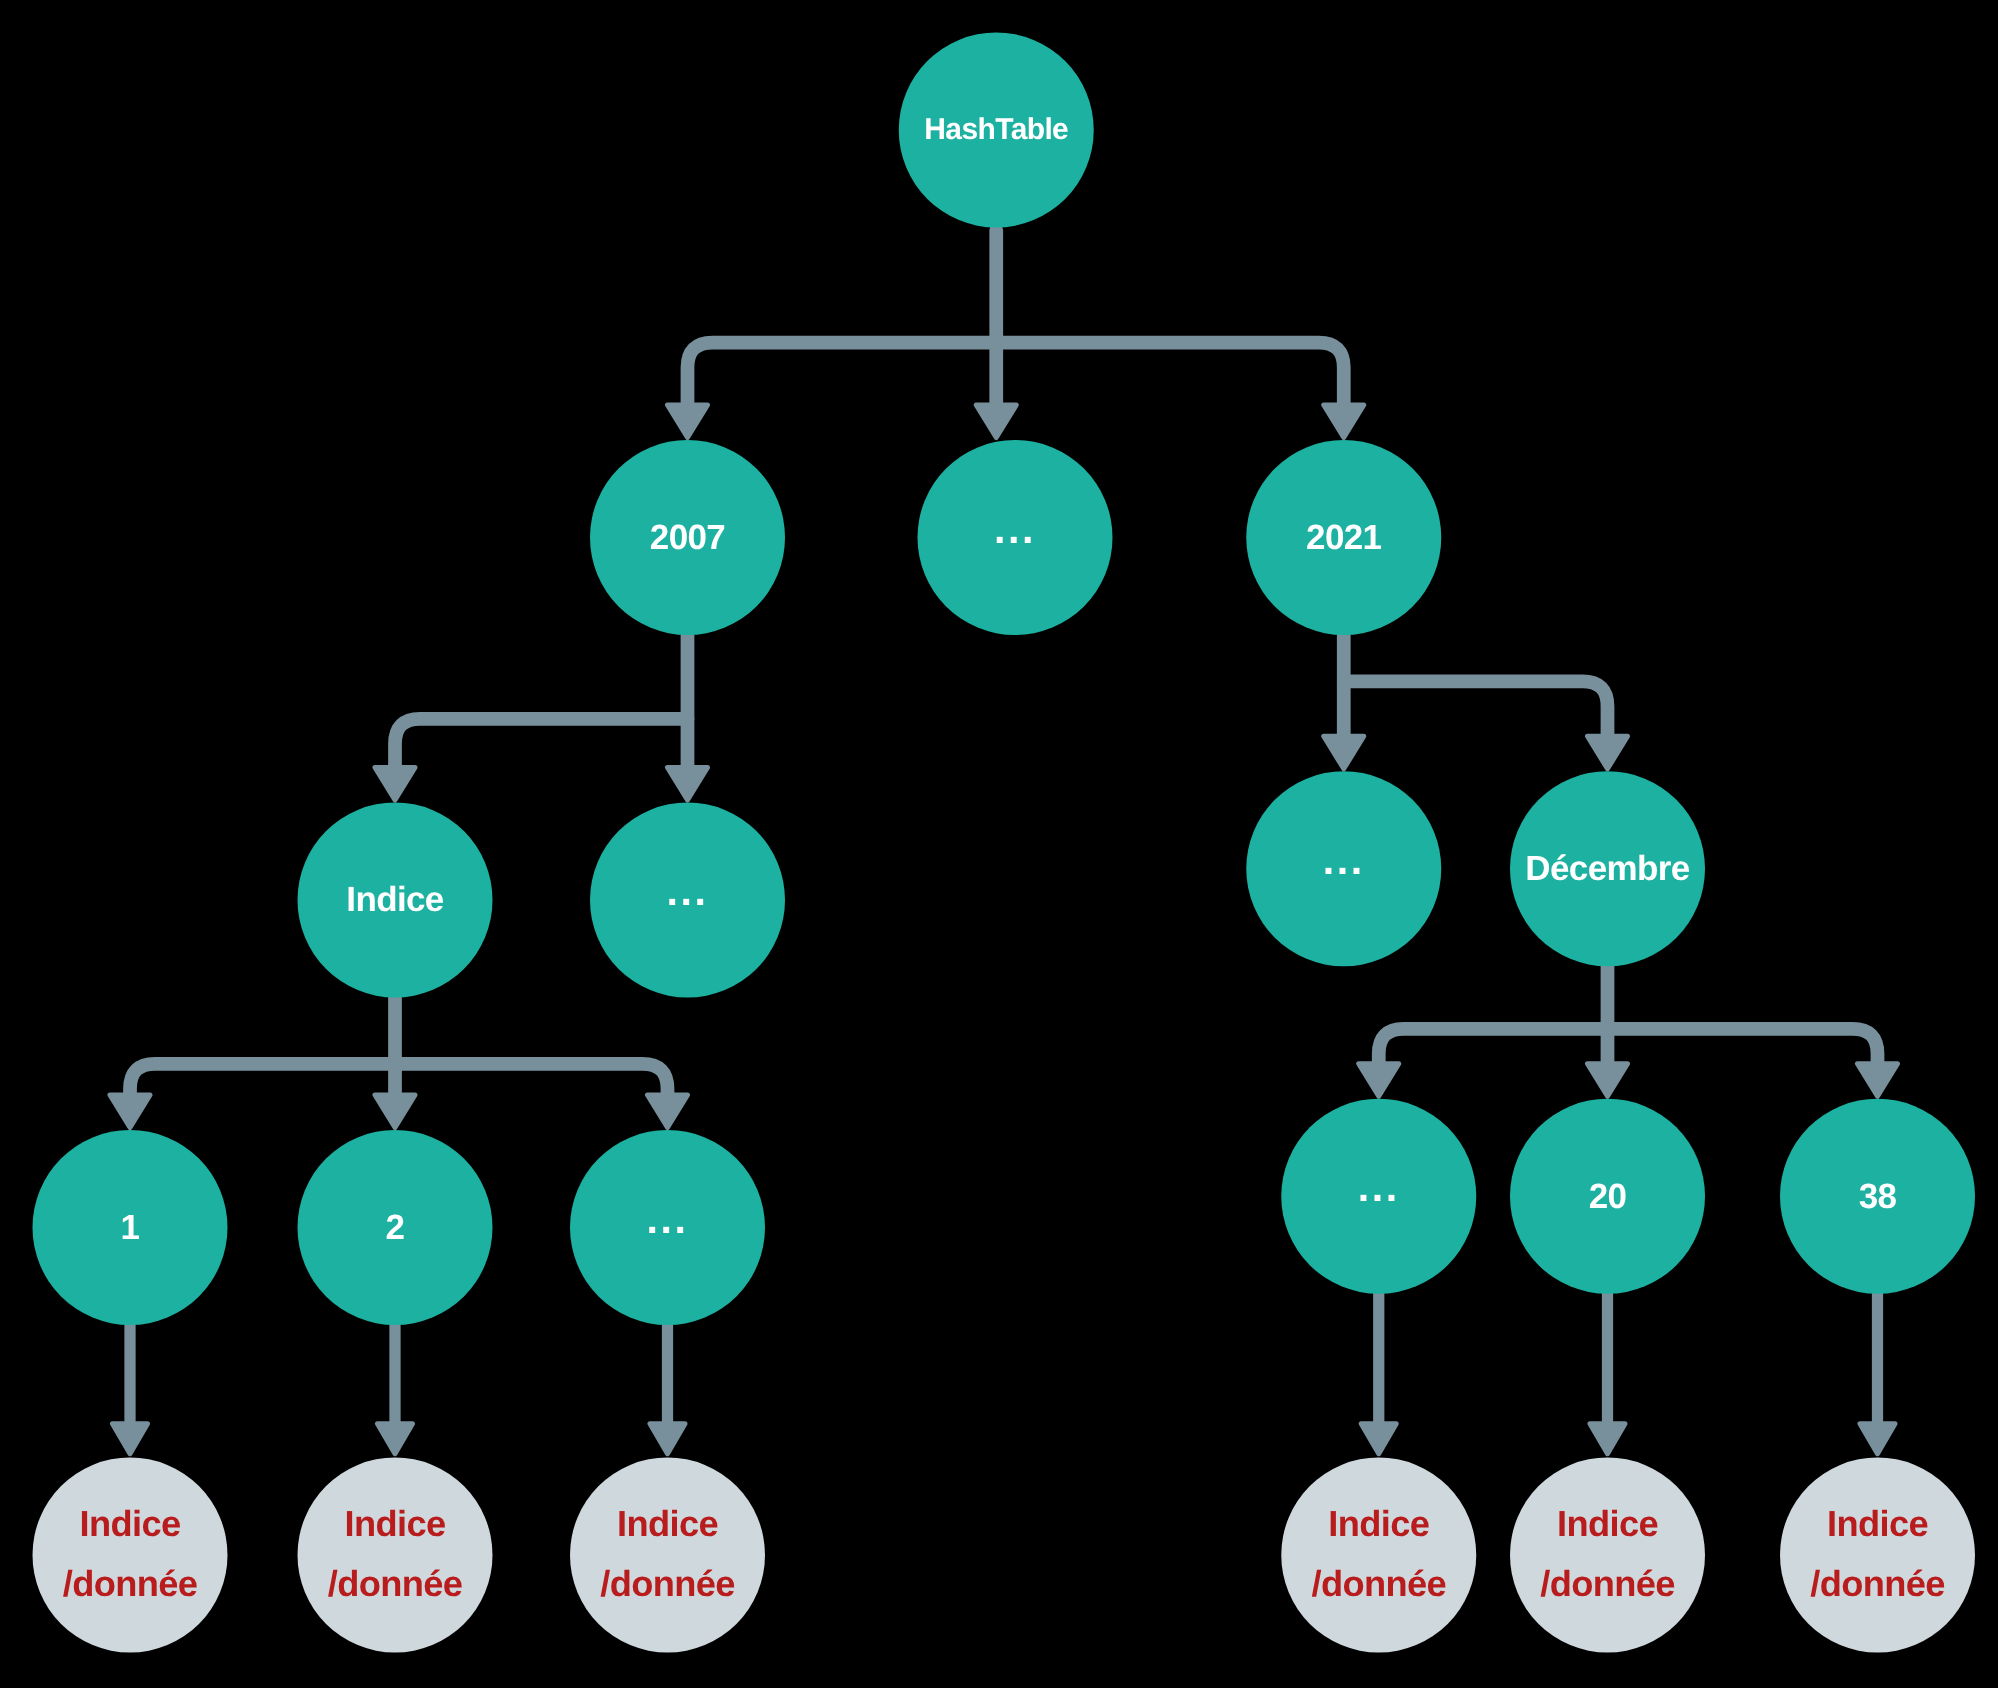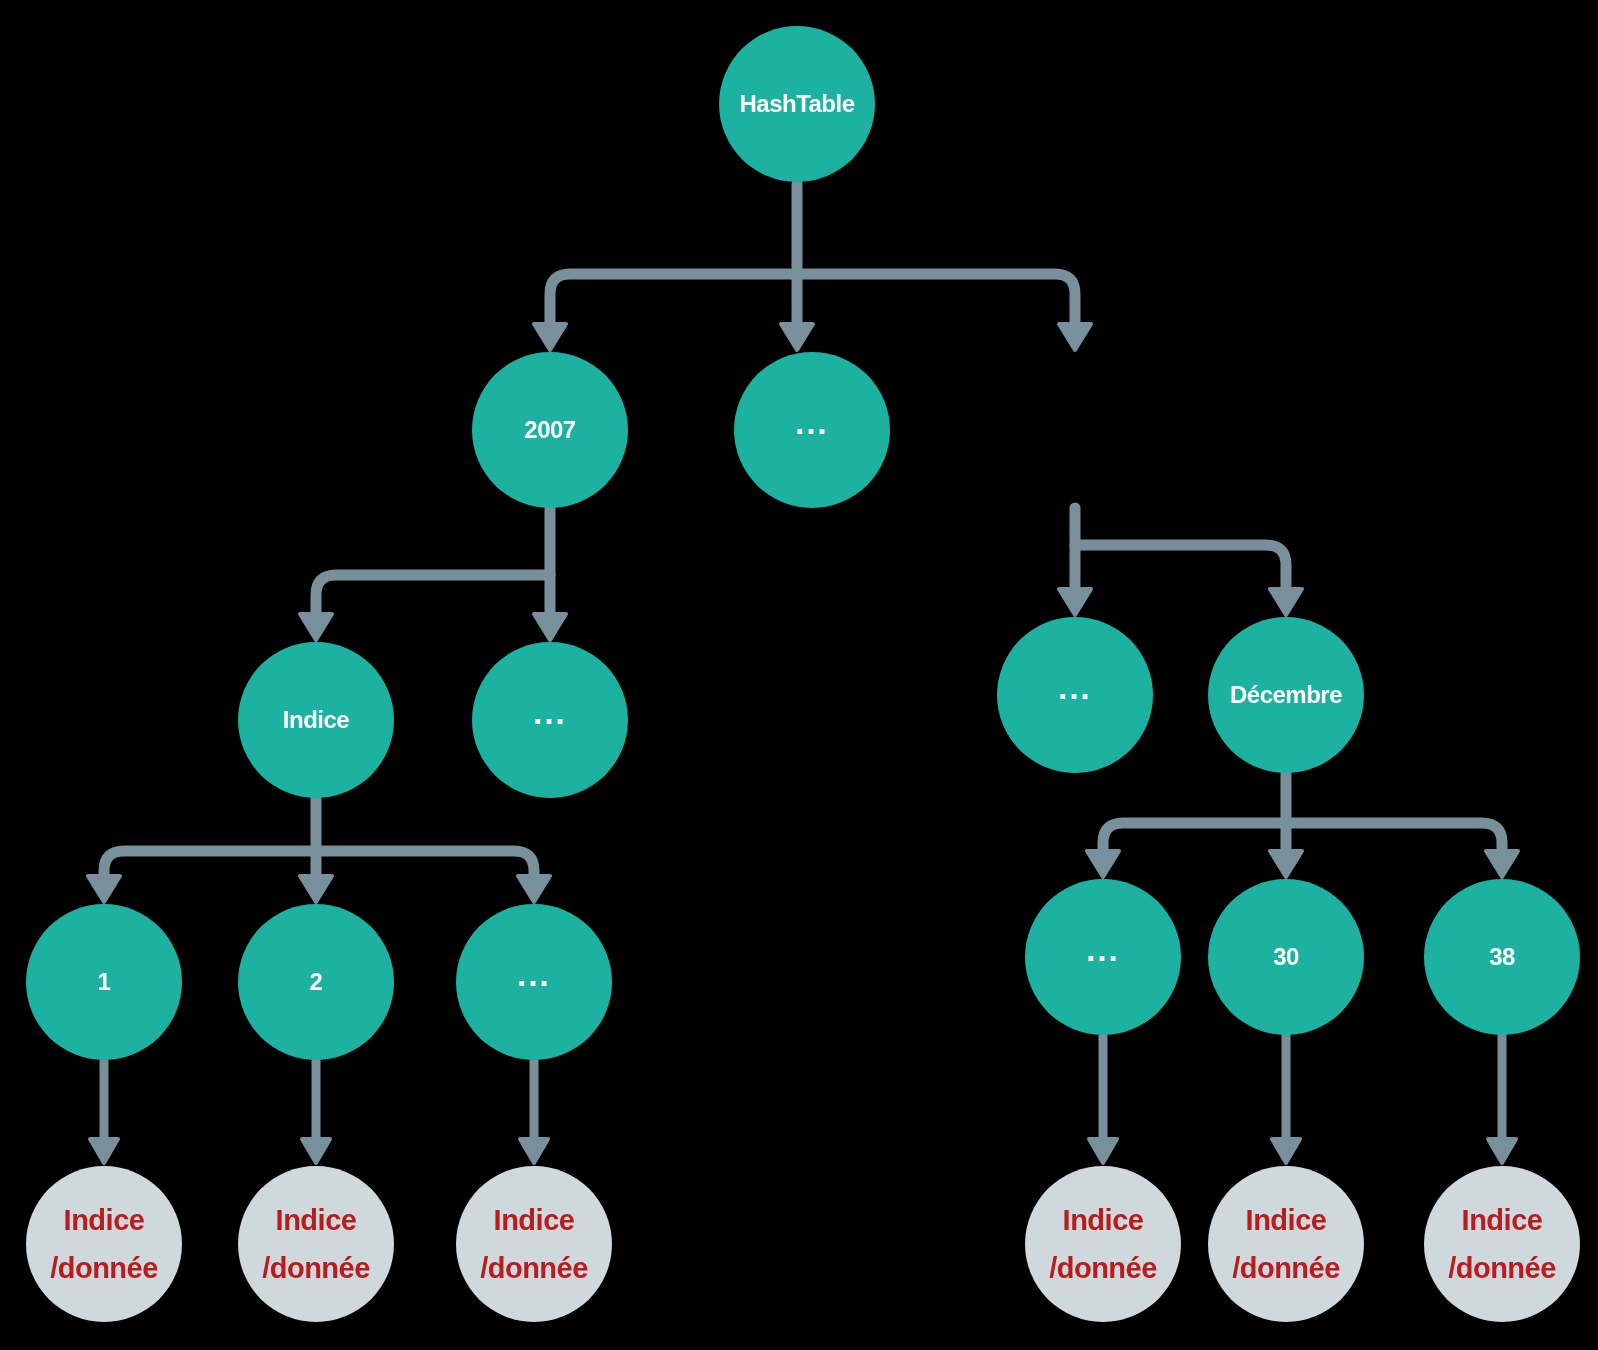--- a/index.html
+++ b/index.html
@@ -34,21 +34,21 @@
   }
   .node.teal {
     background: #1CB1A0;
     color: #FFFFFF;
   }
   .node.leaf {
     background: #CFD8DC;
     color: #b91c1c;
   }
   .lbl {
-    font-size: 24px;
+    font-size: 28px;
     font-weight: bold;
     letter-spacing: -0.5px;
     white-space: nowrap;
   }
   .lbl.root {
     font-size: 24px;
   }
   .lbl.dots {
     font-size: 33px;
     letter-spacing: 2px;
@@ -124,20 +124,23 @@
   <div class="node teal" style="left:719px;top:26px">
     <span class="lbl root">HashTable</span>
   </div>
 
   <div class="node teal" style="left:472px;top:352px">
     <span class="lbl">2007</span>
   </div>
   <div class="node teal" style="left:734px;top:352px">
     <span class="lbl dots">...</span>
   </div>
+  <div class="node teal" style="left:997px;top:352px">
+    <span class="lbl">2021</span>
+  </div>
 
   <div class="node teal" style="left:238px;top:642px">
     <span class="lbl">Indice</span>
   </div>
   <div class="node teal" style="left:472px;top:642px">
     <span class="lbl dots">...</span>
   </div>
   <div class="node teal" style="left:997px;top:617px">
     <span class="lbl dots">...</span>
   </div>
@@ -151,21 +154,21 @@
   <div class="node teal" style="left:238px;top:904px">
     <span class="lbl">2</span>
   </div>
   <div class="node teal" style="left:456px;top:904px">
     <span class="lbl dots">...</span>
   </div>
   <div class="node teal" style="left:1025px;top:879px">
     <span class="lbl dots">...</span>
   </div>
   <div class="node teal" style="left:1208px;top:879px">
-    <span class="lbl">30</span>
+    <span class="lbl">20</span>
   </div>
   <div class="node teal" style="left:1424px;top:879px">
     <span class="lbl">38</span>
   </div>
 
   <div class="node leaf" style="left:26px;top:1166px">
     <span class="lbl">Indice</span>
     <span class="lbl">/donnée</span>
   </div>
   <div class="node leaf" style="left:238px;top:1166px">

